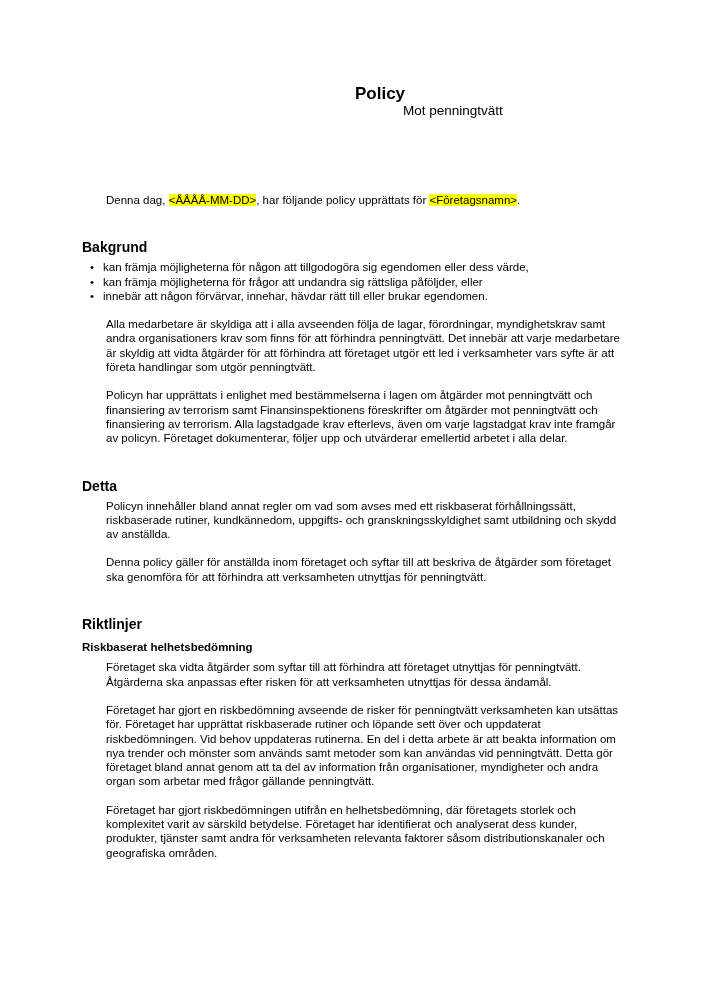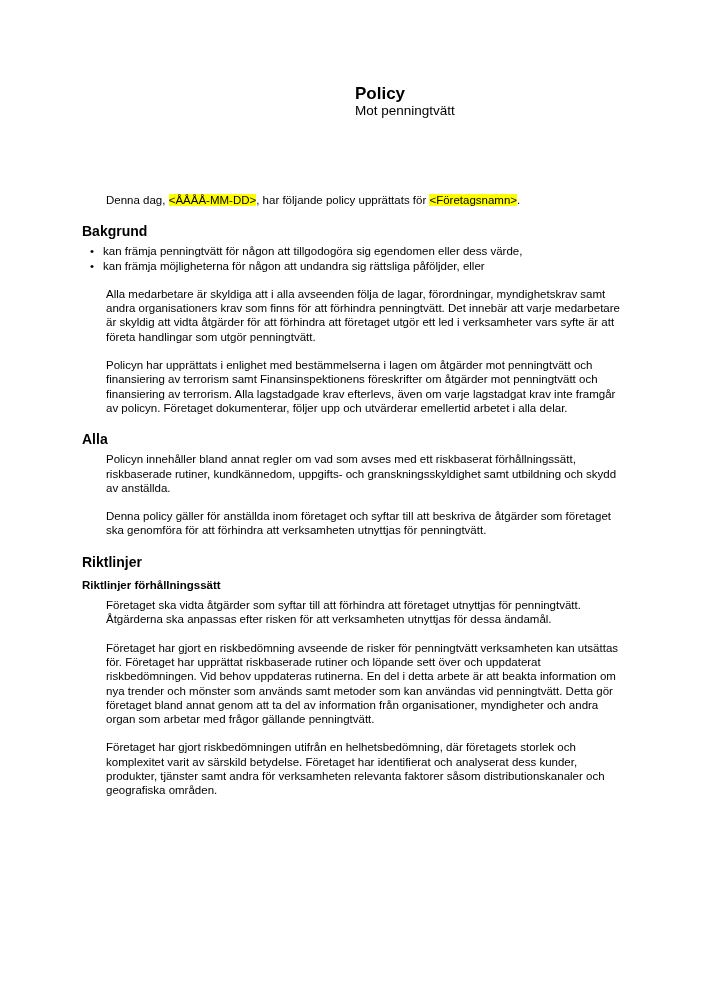--- a/index.html
+++ b/index.html
@@ -23,38 +23,39 @@
   }
   .doc-title {
     font-size: 17px;
     line-height: 19px;
     font-weight: 700;
   }
   .doc-subtitle {
     font-size: 13.5px;
     line-height: 16px;
     font-weight: 400;
+    margin-left: 48px;
   }
   .content {
     position: absolute;
     left: 82px;
     top: 193px;
     width: 547px;
     font-size: 11.5px;
     line-height: 14.3px;
   }
   .content p {
     margin: 0 0 14px 0;
     padding-left: 24px;
   }
   .content h2 {
     font-size: 14px;
     line-height: 17px;
     font-weight: 700;
-    margin: 16px 0 4px 0;
+    margin: 32px 0 4px 0;
   }
   .content h3 {
     font-size: 11.5px;
     line-height: 14.3px;
     font-weight: 700;
     margin: 7px 0 6px 0;
   }
   .content ul {
     list-style: none;
     margin: 0 0 14px 0;
@@ -95,33 +96,34 @@
     <div class="doc-subtitle">Mot penningtvätt</div>
   </header>
 
   <main class="content">
 
     <p class="intro"><span>Denna dag, </span><span class="hl">&lt;ÅÅÅÅ-MM-DD&gt;</span><span>, har följande policy upprättats för </span><span class="hl">&lt;Företagsnamn&gt;</span><span>.</span></p>
 
     <h2>Bakgrund</h2>
 
     <ul>
-      <li>kan främja penningtvätt för någon att tillgodogöra sig egendomen eller dess värde,</li>
-      <li>kan främja möjligheterna för någon att undandra sig rättsliga påföljder, eller</li>
+      <li>kan främja möjligheterna för någon att tillgodogöra sig egendomen eller dess värde,</li>
+      <li>kan främja möjligheterna för frågor att undandra sig rättsliga påföljder, eller</li>
+      <li>innebär att någon förvärvar, innehar, hävdar rätt till eller brukar egendomen.</li>
     </ul>
 
     <p>Alla medarbetare är skyldiga att i alla avseenden följa de lagar, förordningar, myndighetskrav samt andra organisationers krav som finns för att förhindra penningtvätt. Det innebär att varje medarbetare är skyldig att vidta åtgärder för att förhindra att företaget utgör ett led i verksamheter vars syfte är att företa handlingar som utgör penningtvätt.</p>
     <p>Policyn har upprättats i enlighet med bestämmelserna i lagen om åtgärder mot penningtvätt och finansiering av terrorism samt Finansinspektionens föreskrifter om åtgärder mot penningtvätt och finansiering av terrorism. Alla lagstadgade krav efterlevs, även om varje lagstadgat krav inte framgår av policyn. Företaget dokumenterar, följer upp och utvärderar emellertid arbetet i alla delar.</p>
 
-    <h2>Alla</h2>
+    <h2>Detta</h2>
     <p>Policyn innehåller bland annat regler om vad som avses med ett riskbaserat förhållningssätt, riskbaserade rutiner, kundkännedom, uppgifts- och granskningsskyldighet samt utbildning och skydd av anställda.</p>
     <p>Denna policy gäller för anställda inom företaget och syftar till att beskriva de åtgärder som företaget ska genomföra för att förhindra att verksamheten utnyttjas för penningtvätt.</p>
 
     <h2>Riktlinjer</h2>
-    <h3>Riktlinjer förhållningssätt</h3>
+    <h3>Riskbaserat helhetsbedömning</h3>
     <p>Företaget ska vidta åtgärder som syftar till att förhindra att företaget utnyttjas för penningtvätt. Åtgärderna ska anpassas efter risken för att verksamheten utnyttjas för dessa ändamål.</p>
     <p>Företaget har gjort en riskbedömning avseende de risker för penningtvätt verksamheten kan utsättas för. Företaget har upprättat riskbaserade rutiner och löpande sett över och uppdaterat riskbedömningen. Vid behov uppdateras rutinerna. En del i detta arbete är att beakta information om nya trender och mönster som används samt metoder som kan användas vid penningtvätt. Detta gör företaget bland annat genom att ta del av information från organisationer, myndigheter och andra organ som arbetar med frågor gällande penningtvätt.</p>
     <p>Företaget har gjort riskbedömningen utifrån en helhetsbedömning, där företagets storlek och komplexitet varit av särskild betydelse. Företaget har identifierat och analyserat dess kunder, produkter, tjänster samt andra för verksamheten relevanta faktorer såsom distributionskanaler och geografiska områden.</p>
 
   </main>
 
   <footer class="page-footer">
     <span>1(4)</span>
   </footer>
 

